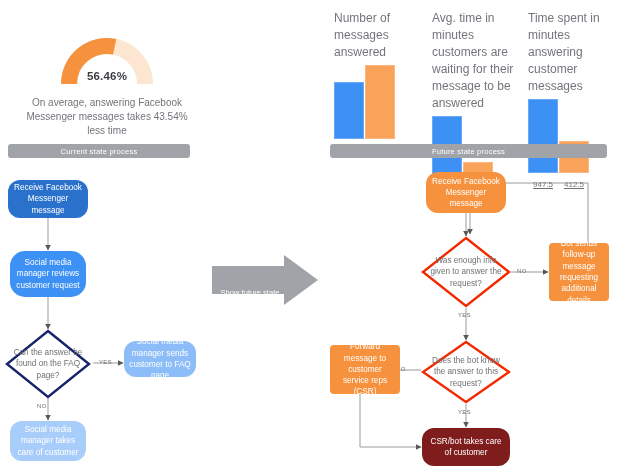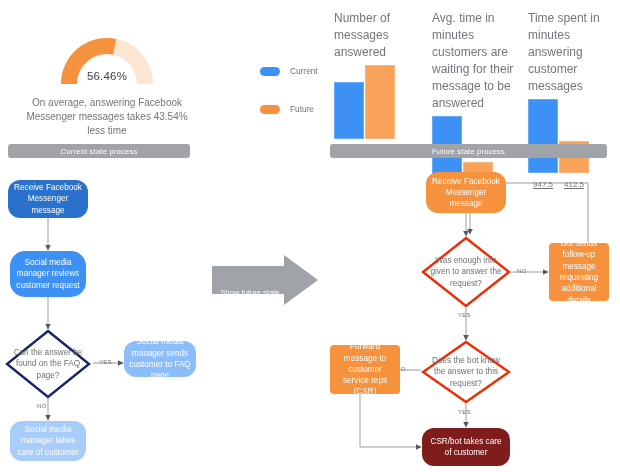--- a/index.html
+++ b/index.html
@@ -10,21 +10,21 @@
   }
   .stage{position:absolute;left:0;top:0;width:620px;height:472px;}
   .abs{position:absolute;}
 
   
   #gauge-block{left:22px;top:36px;width:170px;}
   .gauge-wrap{position:relative;width:96px;height:50px;margin:0 auto;}
   .gauge-wrap svg{display:block;}
   .gauge-value{
     position:absolute;left:0;right:0;top:34px;text-align:center;
-    font-size:11.5px;font-weight:normal;color:#3c3f42;letter-spacing:.2px;
+    font-size:11.5px;font-weight:bold;color:#3c3f42;letter-spacing:.2px;
   }
   .gauge-caption{
     margin-top:10px;text-align:center;font-size:10px;line-height:1.42;color:#72757a;
   }
 
   
   #legend{left:260px;top:60px;width:72px;}
   .legend-row{display:flex;align-items:center;height:22px;margin-bottom:16px;}
   .legend-swatch{width:20px;height:9px;border-radius:5px;margin-right:10px;flex:none;}
   .legend-label{font-size:8.3px;color:#6e7073;}
@@ -110,30 +110,20 @@
     <div class="gauge-wrap">
       <svg width="96" height="50" viewBox="0 0 96 50">
         <path d="M10,48 A38,38 0 0,1 86,48" stroke="#fce6d2" stroke-width="16" fill="none" stroke-linecap="butt"></path>
         <path id="gauge-arc" d="M10,48 A38,38 0 0,1 55.66,10.78" stroke="#f6923e" stroke-width="16" fill="none" stroke-linecap="butt"></path>
       </svg>
       <div class="gauge-value">56.46%</div>
     </div>
     <div class="gauge-caption">On average, answering Facebook Messenger messages takes 43.54% less time</div>
   </div>
 
-  <div class="abs" id="legend">
-    <div class="legend-row">
-      <span class="legend-swatch" style="background:#3d90f4"></span>
-      <span class="legend-label">Current</span>
-    </div>
-    <div class="legend-row">
-      <span class="legend-swatch" style="background:#f6923e"></span>
-      <span class="legend-label">Future</span>
-    </div>
-  </div>
 
   <div class="chart" style="left:334px;top:10px;width:92px;">
     <p class="chart-title">Number of messages answered</p>
     <div class="plot" style="height:74px;">
       <div class="bar bar-current" style="height:57px"></div>
       <div class="bar bar-future" style="height:74px"></div>
     </div>
     <div class="ticks">
       <span class="tick">115</span>
       <span class="tick">148</span>

